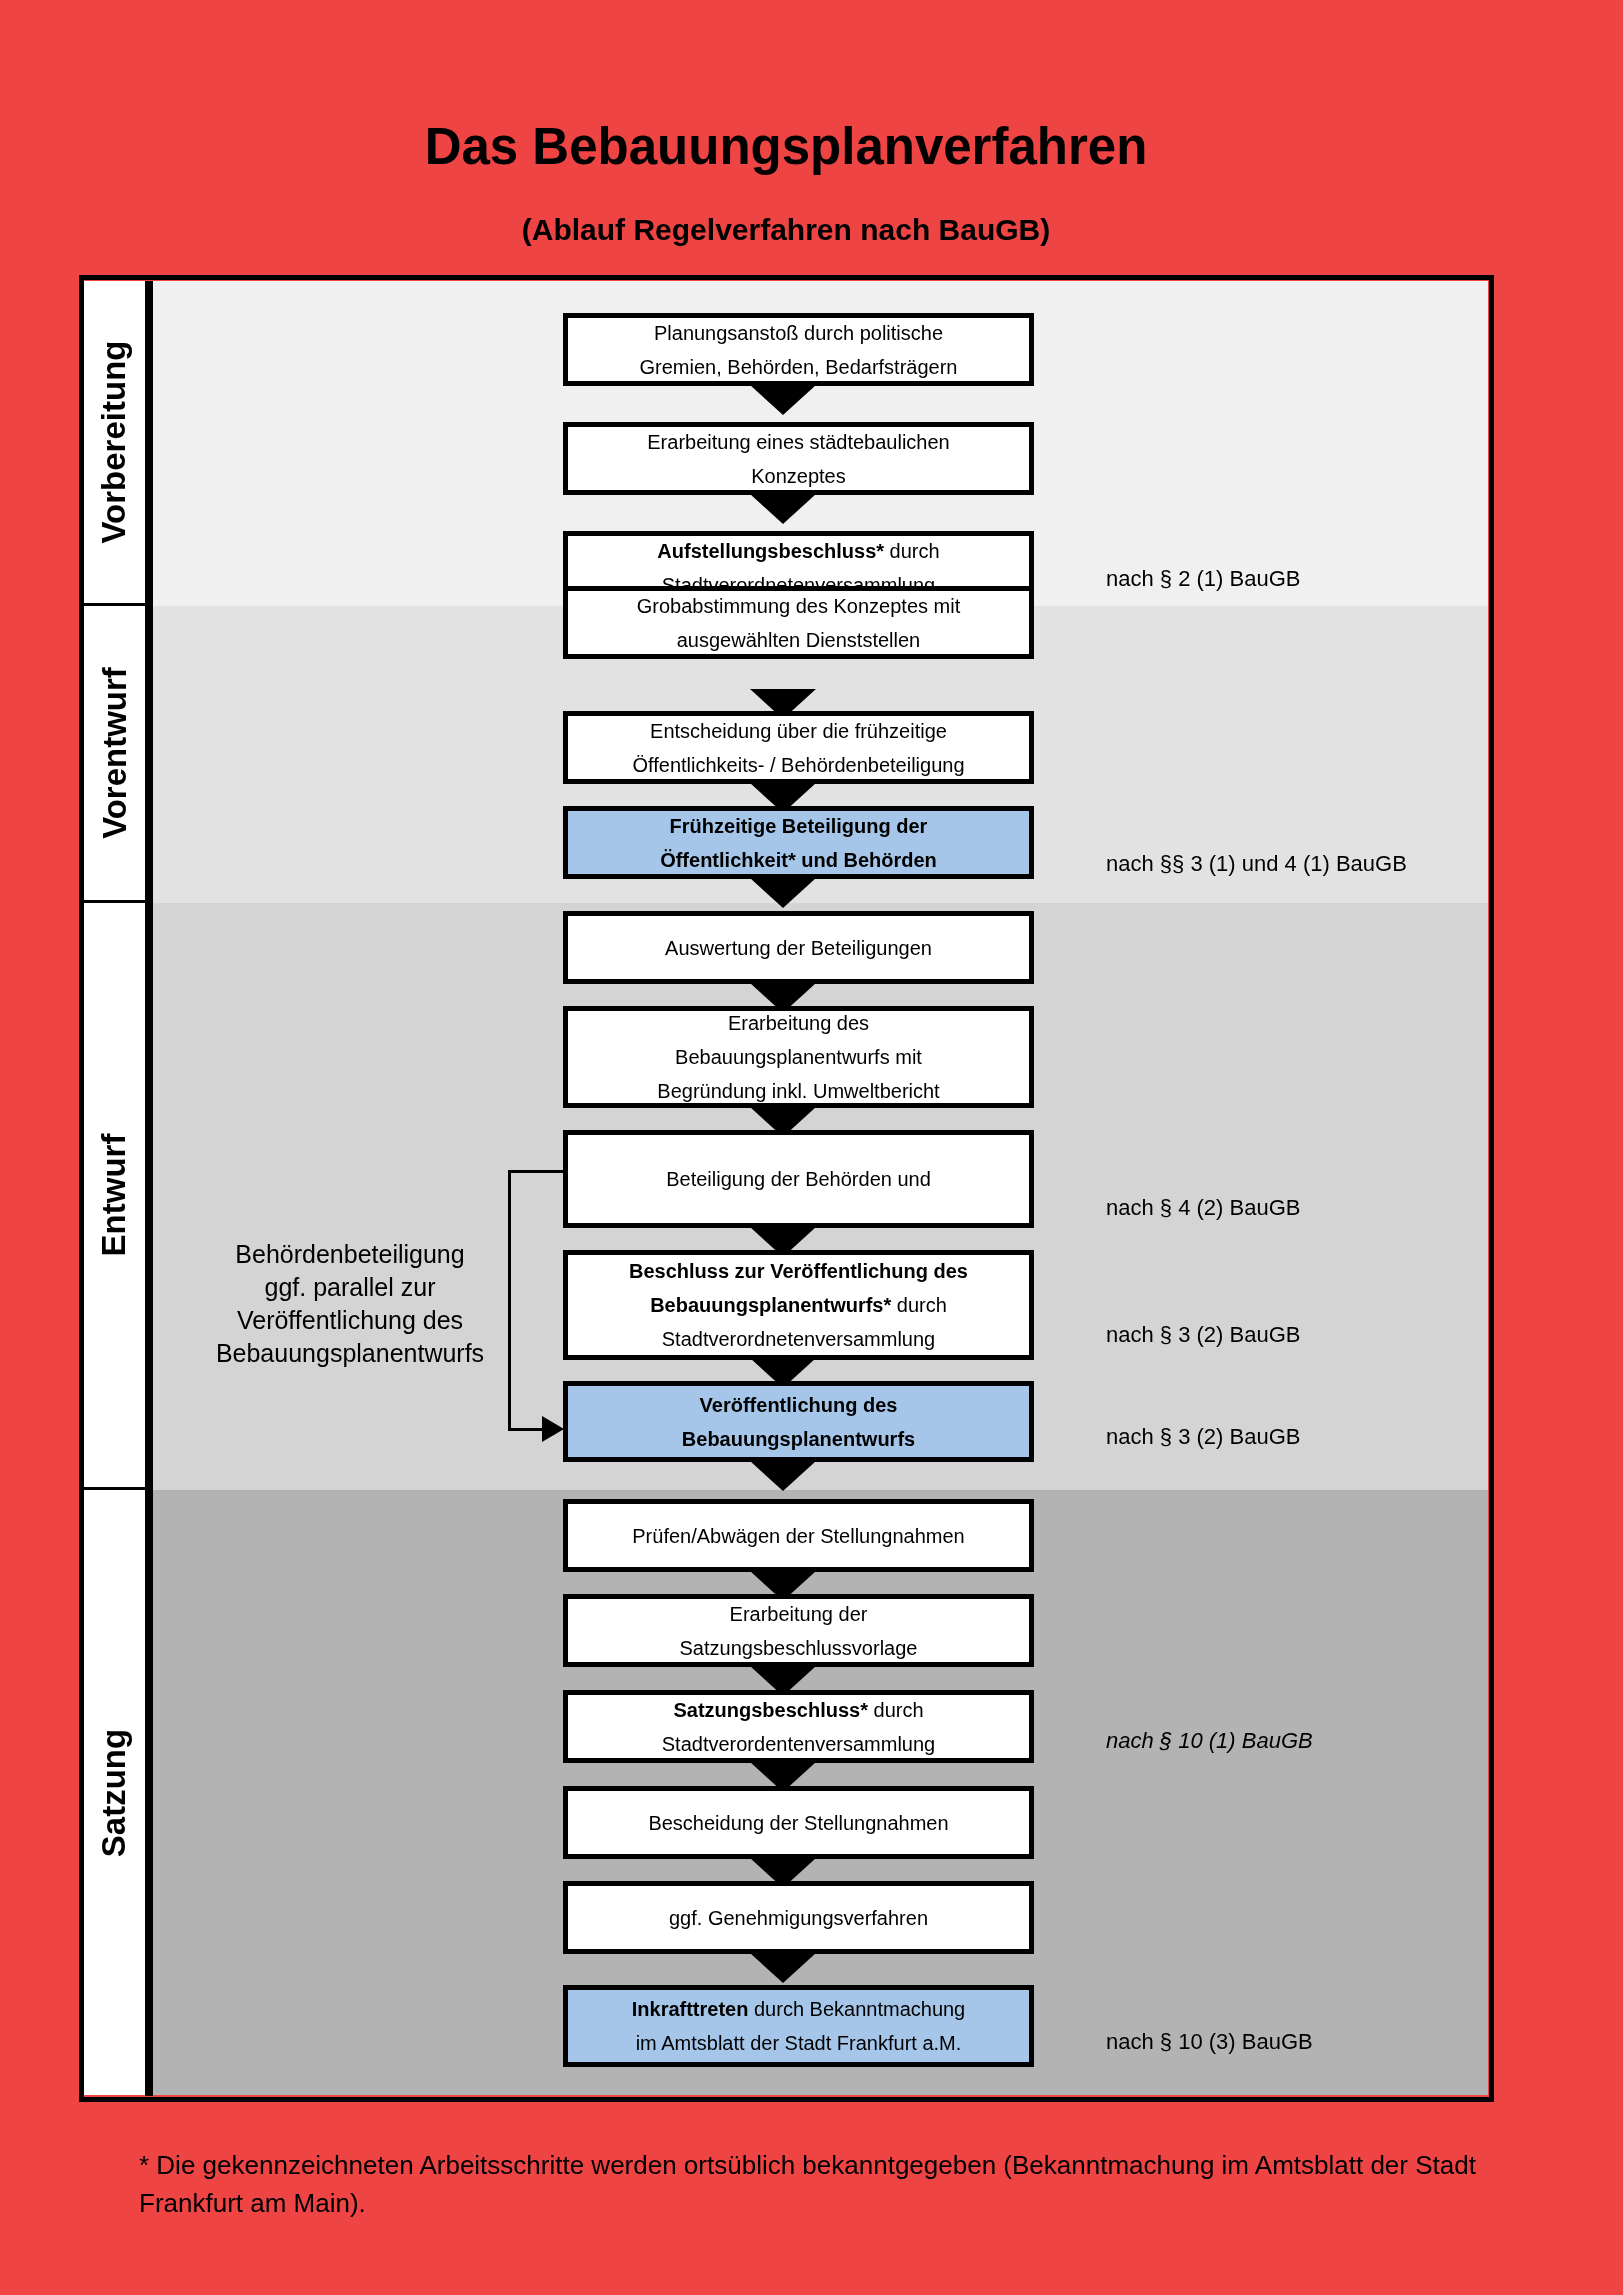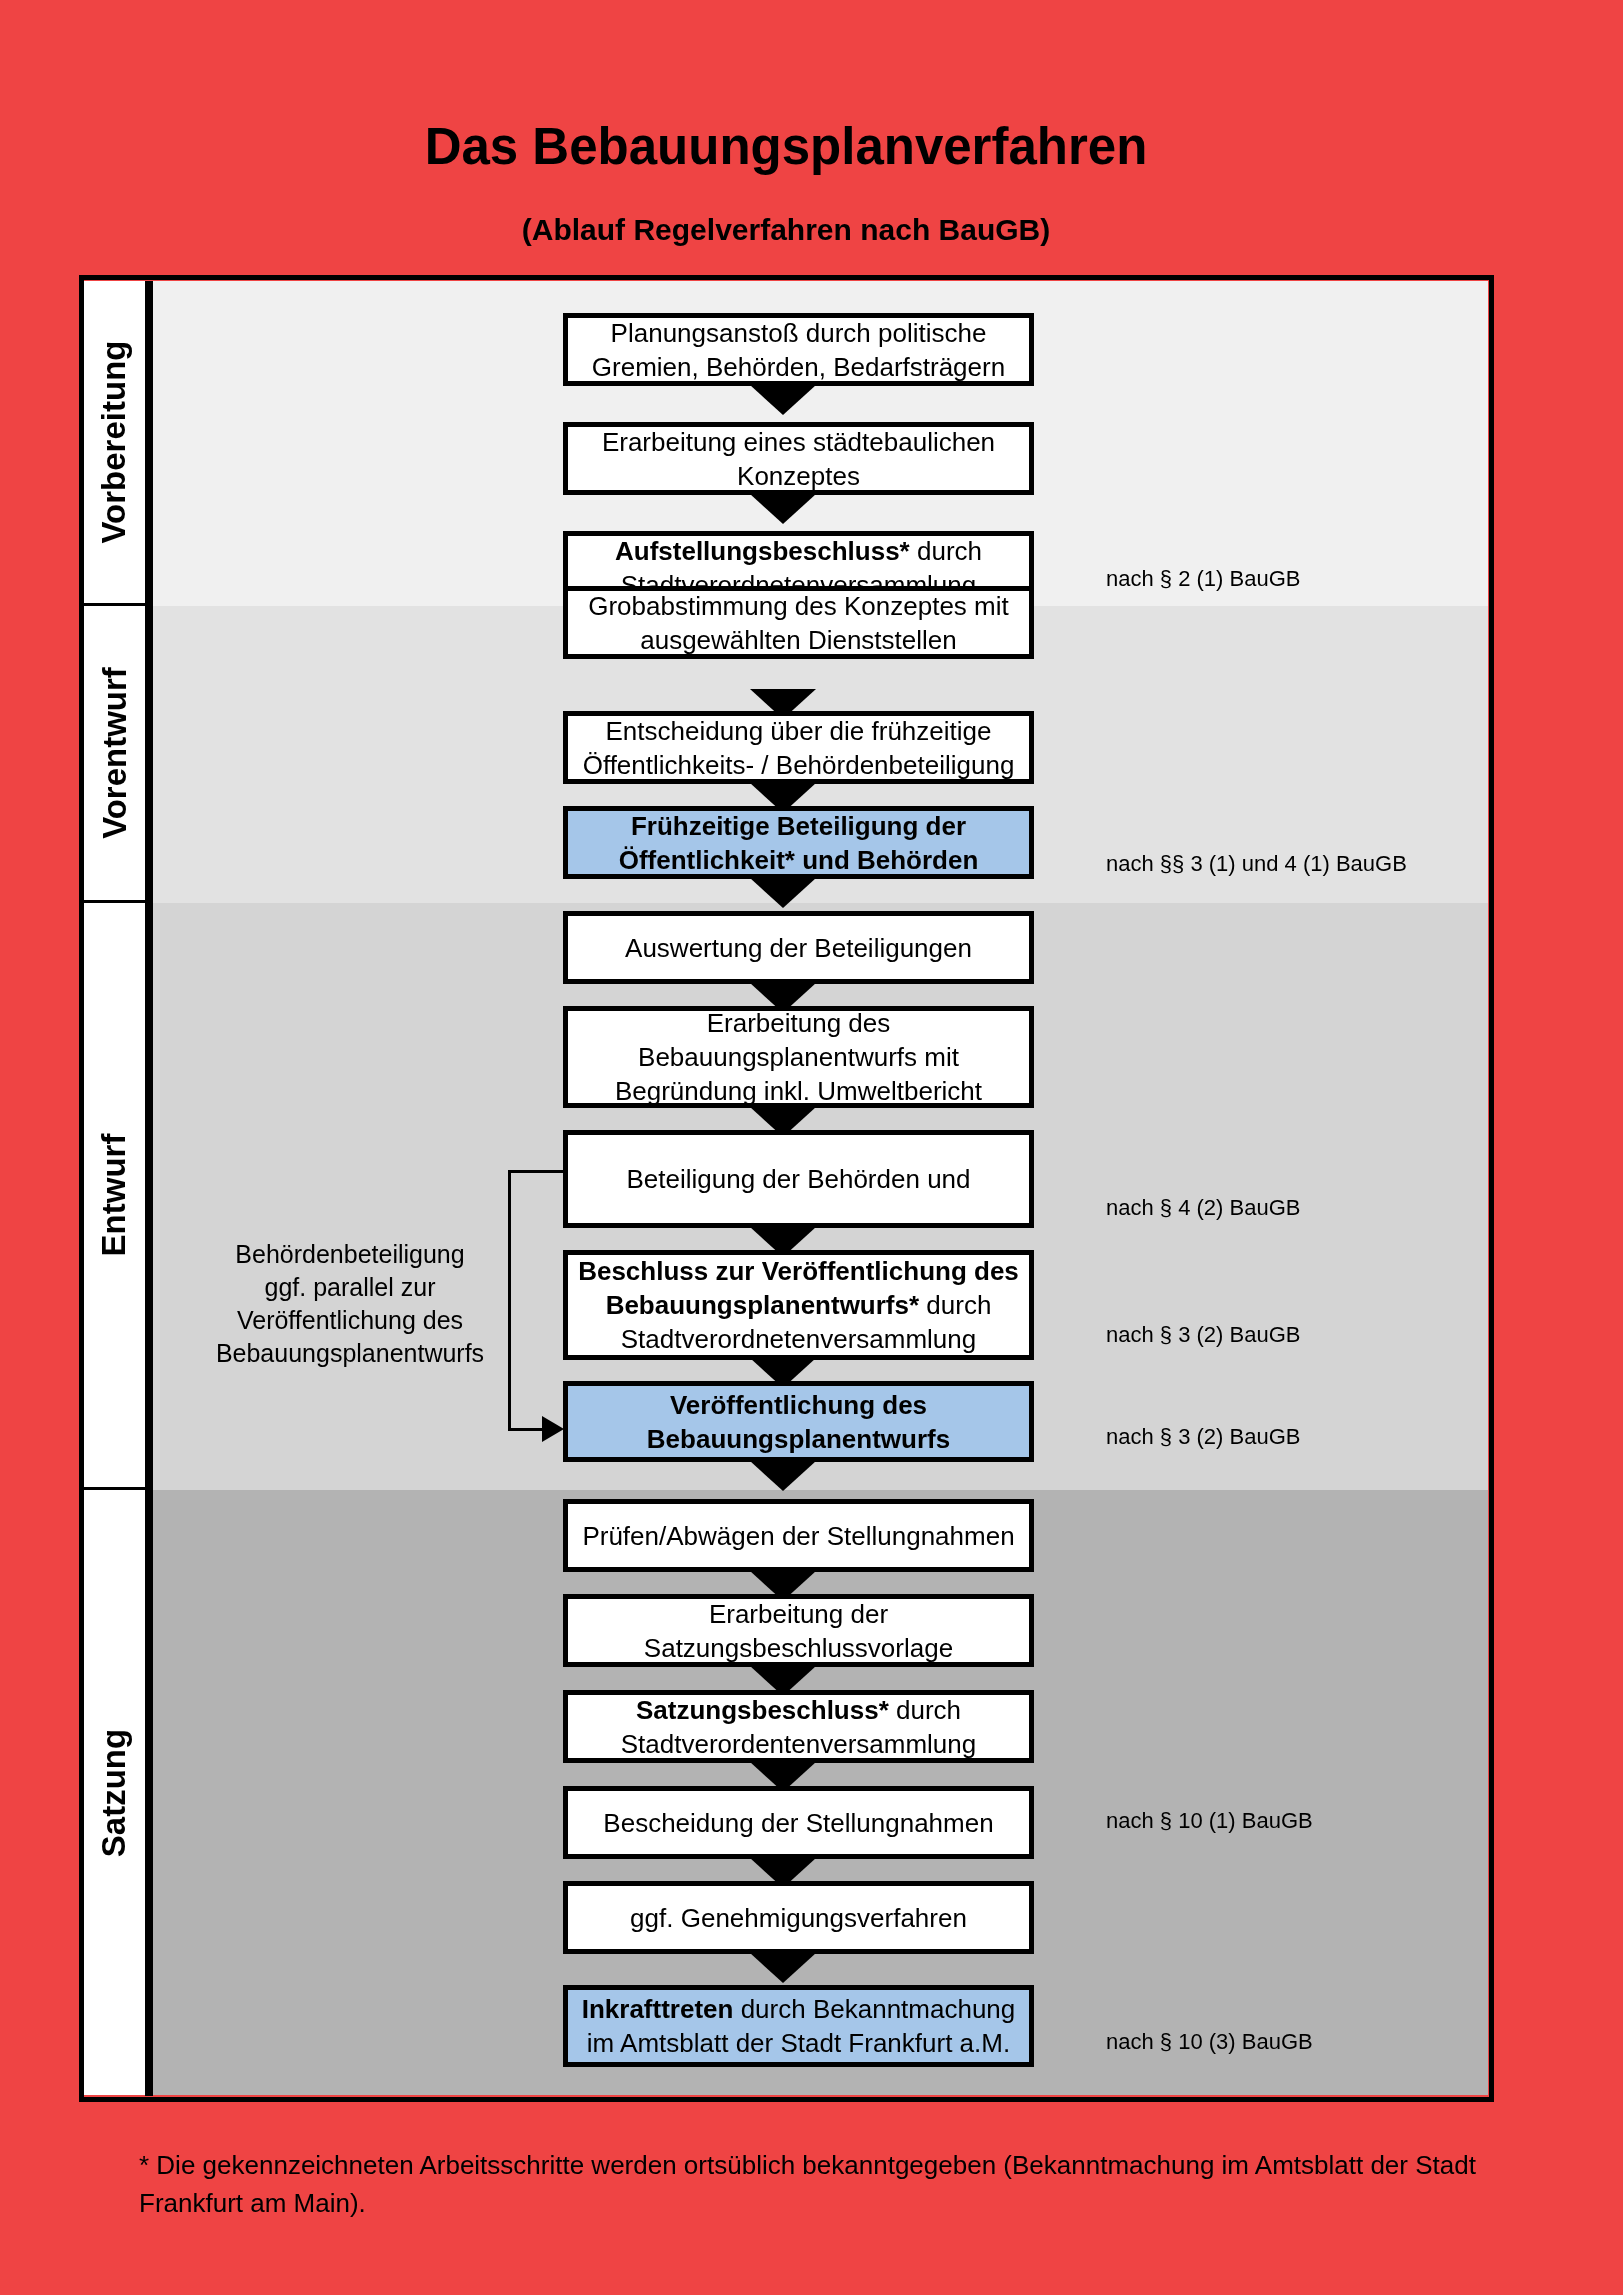--- a/index.html
+++ b/index.html
@@ -12,21 +12,21 @@
   .frame{position:absolute;left:79px;top:275px;width:1415px;height:1827px;
          box-sizing:border-box;border:5.9px solid #000;z-index:5;}
   .row{position:absolute;left:153px;width:1335px;z-index:1;}
   .labelcell{position:absolute;left:84px;width:61px;background:#ffffff;z-index:2;
              box-sizing:border-box;display:flex;align-items:center;justify-content:center;}
   .labelcell.sep{border-bottom:3.3px solid #000;}
   .vlabel{white-space:nowrap;transform:rotate(-90deg);font-size:33px;font-weight:bold;}
   .divider{position:absolute;left:145px;top:281px;width:7.9px;height:1815px;background:#000;z-index:3;}
   .box{position:absolute;left:563px;width:471px;box-sizing:border-box;border:5.9px solid #000;
        background:#fff;display:flex;flex-direction:column;justify-content:center;align-items:center;
-       text-align:center;font-size:26px;line-height:34px;z-index:4;}
+       text-align:center;font-size:20px;line-height:34px;z-index:4;}
   .box.hl{background:#a5c6e9;}
   .line{white-space:nowrap;}
   .b{font-weight:bold;}
   .arr{position:absolute;left:750px;width:0;height:0;z-index:4;
        border-left:33px solid transparent;border-right:33px solid transparent;
        border-top:30px solid #000;}
   .ref{position:absolute;left:1106px;font-size:22px;z-index:4;white-space:nowrap;}
   .sidenote{position:absolute;left:196px;top:1238px;width:308px;text-align:center;
             font-size:25px;line-height:33px;z-index:4;}
   .bracket{position:absolute;background:#000;z-index:3;}
@@ -132,21 +132,21 @@
       <div class="box" style="top: 1594px; height: 73px;">
         <div class="line"><span>Erarbeitung der</span></div>
         <div class="line"><span>Satzungsbeschlussvorlage</span></div>
       </div>
       <div class="arr" style="top: 1666px;"></div>
       <div class="box" style="top: 1690px; height: 73px;">
         <div class="line"><span class="b">Satzungsbeschluss*</span><span> durch</span></div>
         <div class="line"><span>Stadtverordentenversammlung</span></div>
       </div>
       <div class="arr" style="top: 1762px;"></div>
-      <div class="ref" style="top: 1808px;">nach § 10 (1) BauGB</div>
+      <div class="ref" style="top: 1728px; font-style: italic;">nach § 10 (1) BauGB</div>
       <div class="box" style="top: 1786px; height: 73px;">
         <div class="line"><span>Bescheidung der Stellungnahmen</span></div>
       </div>
       <div class="arr" style="top: 1858px;"></div>
       <div class="box" style="top: 1881px; height: 73px;">
         <div class="line"><span>ggf. Genehmigungsverfahren</span></div>
       </div>
       <div class="arr" style="top: 1953px;"></div>
       <div class="box hl" style="top: 1985px; height: 82px; background: rgb(165, 198, 233);">
         <div class="line"><span class="b">Inkrafttreten</span><span> durch Bekanntmachung</span></div>

